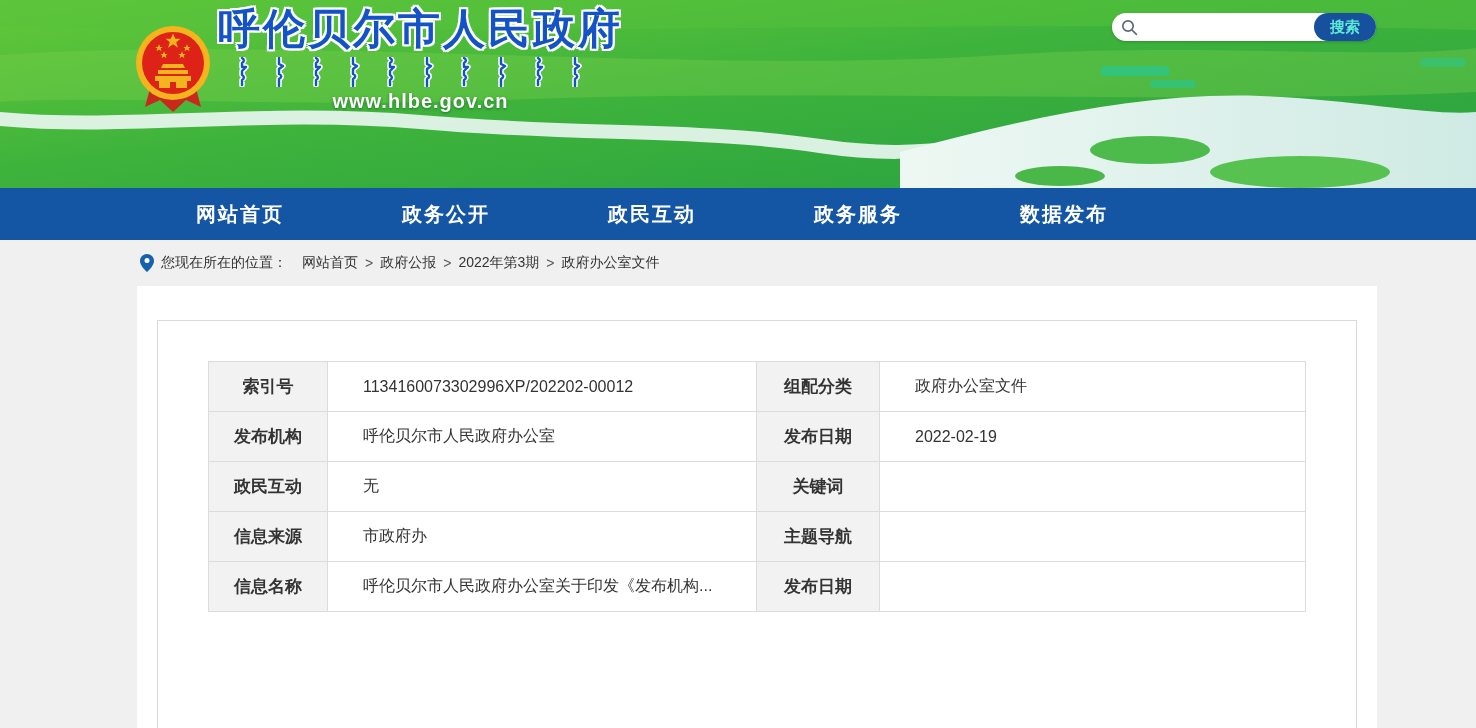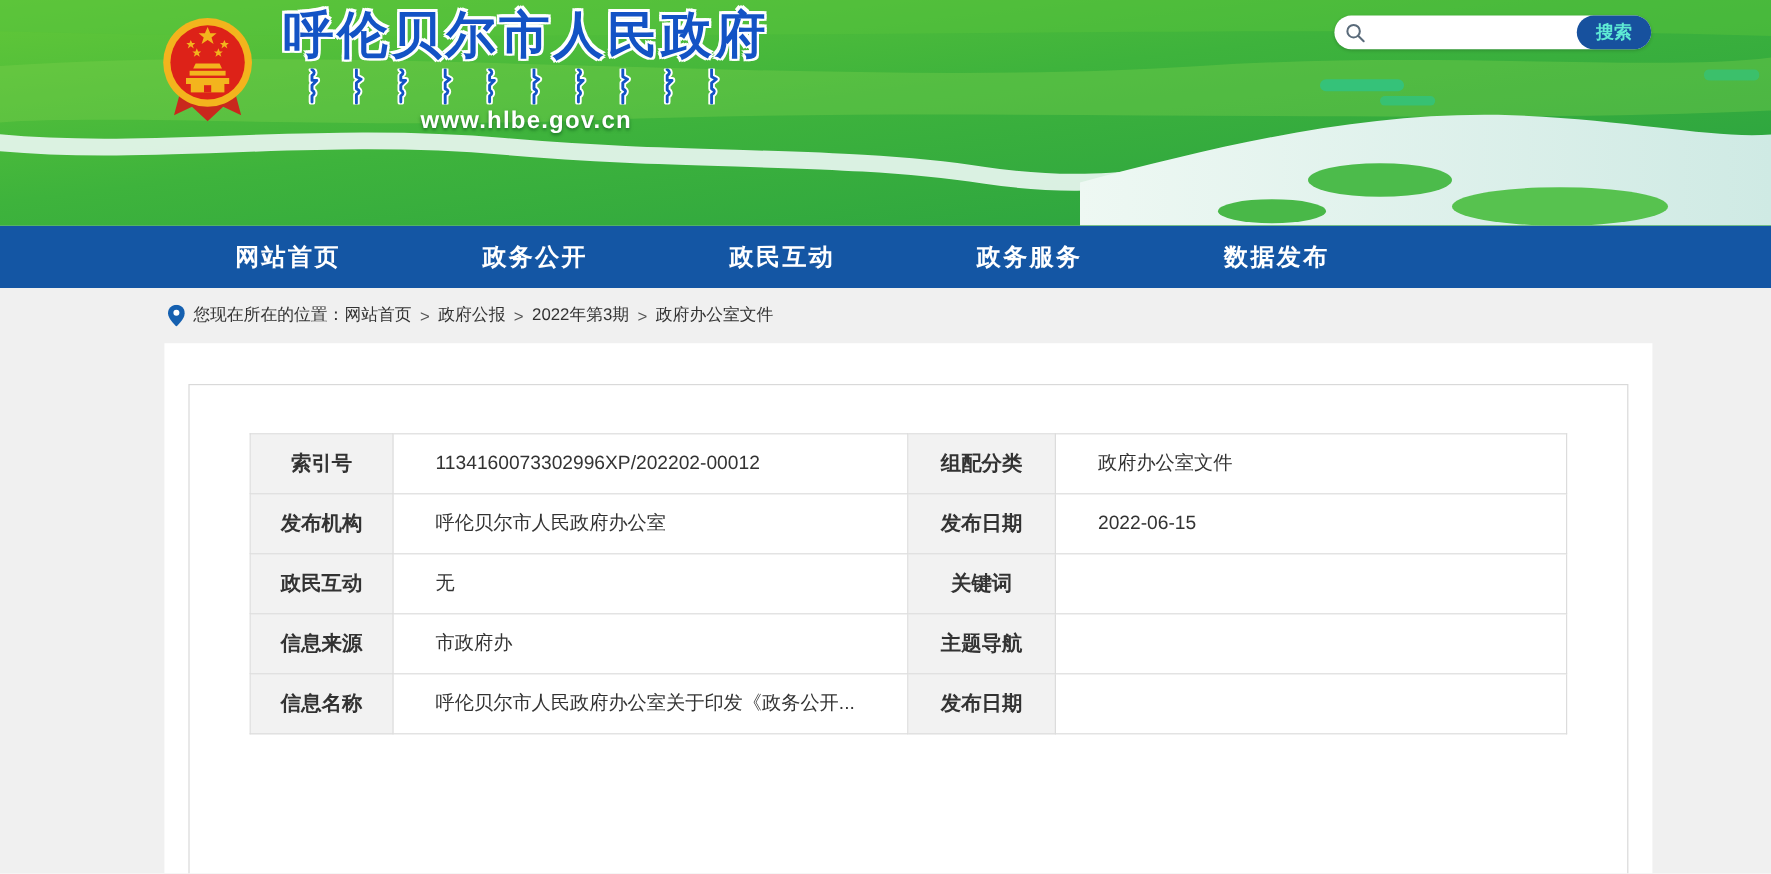--- a/index.html
+++ b/index.html
@@ -8,21 +8,21 @@
     width:1476px; height:728px;
     background:#f0f0f0;
     font-family:"Liberation Sans","DejaVu Sans",sans-serif;
     overflow:hidden;
   }
   .page { position:relative; width:1476px; height:728px; overflow:hidden; background:#f0f0f0; }
 
   
   .banner { position:relative; width:100%; height:188px; overflow:hidden; background:#3eb33c; }
   .banner-bg { position:absolute; left:0; top:0; width:100%; height:100%; display:block; }
-  .brand { position:absolute; left:134px; top:4px; display:flex; align-items:flex-start; gap:24px; }
+  .brand { position:absolute; left:134px; top:4px; display:flex; align-items:flex-end; gap:6px; }
   .emblem { width:78px; height:92px; margin-top:6px; cursor:pointer; }
   .brand-text { display:flex; flex-direction:column; align-items:center; }
   .site-title {
     font-size:42px; font-weight:bold; color:#1353c5; letter-spacing:3px; line-height:50px;
     cursor:pointer; white-space:nowrap;
     text-shadow:-2px 0 0 #fff, 2px 0 0 #fff, 0 -2px 0 #fff, 0 2px 0 #fff,
                 -2px -2px 0 #fff, 2px 2px 0 #fff, -2px 2px 0 #fff, 2px -2px 0 #fff;
   }
   .mongolian { margin-top:3px; width:372px; height:30px; }
   .site-url {
@@ -42,21 +42,21 @@
   
   .nav { display:grid; grid-template-columns:repeat(6,1fr); height:52px; background:#1456a4;
     padding:0 103px 0 137px; }
   .nav-item { display:flex; align-items:center; justify-content:center; color:#ffffff;
     font-size:20px; font-weight:bold; letter-spacing:2px; cursor:pointer; white-space:nowrap; }
 
   
   .breadcrumb { height:46px; display:flex; align-items:center; padding-left:140px;
     font-size:14px; color:#333; }
   .pin { margin-right:7px; flex:0 0 auto; }
-  .bc-label { color:#333; margin-right:0; }
+  .bc-label { color:#333; margin-right:15px; }
   .crumb { color:#333; cursor:pointer; }
   .sep { color:#555; margin:0 7px; }
 
   
   .panel { margin-left:137px; width:1240px; height:442px; background:#ffffff; padding-top:34px; }
   .inner { margin:0 20px; border:1px solid #d9d9d9; height:560px; padding:40px 50px 0 50px; }
 
   table.meta { width:1097px; border-collapse:collapse; table-layout:fixed; }
   .meta th, .meta td { border:1px solid #dcdcdc; height:50px; }
   .meta th { background:#f2f2f2; font-weight:bold; color:#333; font-size:17px; text-align:center; }
@@ -190,37 +190,37 @@
           <tr>
             <th>索引号</th>
             <td>1134160073302996XP/202202-00012</td>
             <th>组配分类</th>
             <td>政府办公室文件</td>
           </tr>
           <tr>
             <th>发布机构</th>
             <td>呼伦贝尔市人民政府办公室</td>
             <th>发布日期</th>
-            <td>2022-06-15</td>
+            <td>2022-02-19</td>
           </tr>
           <tr>
             <th>政民互动</th>
             <td>无</td>
             <th>关键词</th>
             <td></td>
           </tr>
           <tr>
             <th>信息来源</th>
             <td>市政府办</td>
             <th>主题导航</th>
             <td></td>
           </tr>
           <tr>
             <th>信息名称</th>
-            <td>呼伦贝尔市人民政府办公室关于印发《政务公开...</td>
+            <td>呼伦贝尔市人民政府办公室关于印发《发布机构...</td>
             <th>发布日期</th>
             <td></td>
           </tr>
         </tbody>
       </table>
 
 
     </div>
   </main>
 

